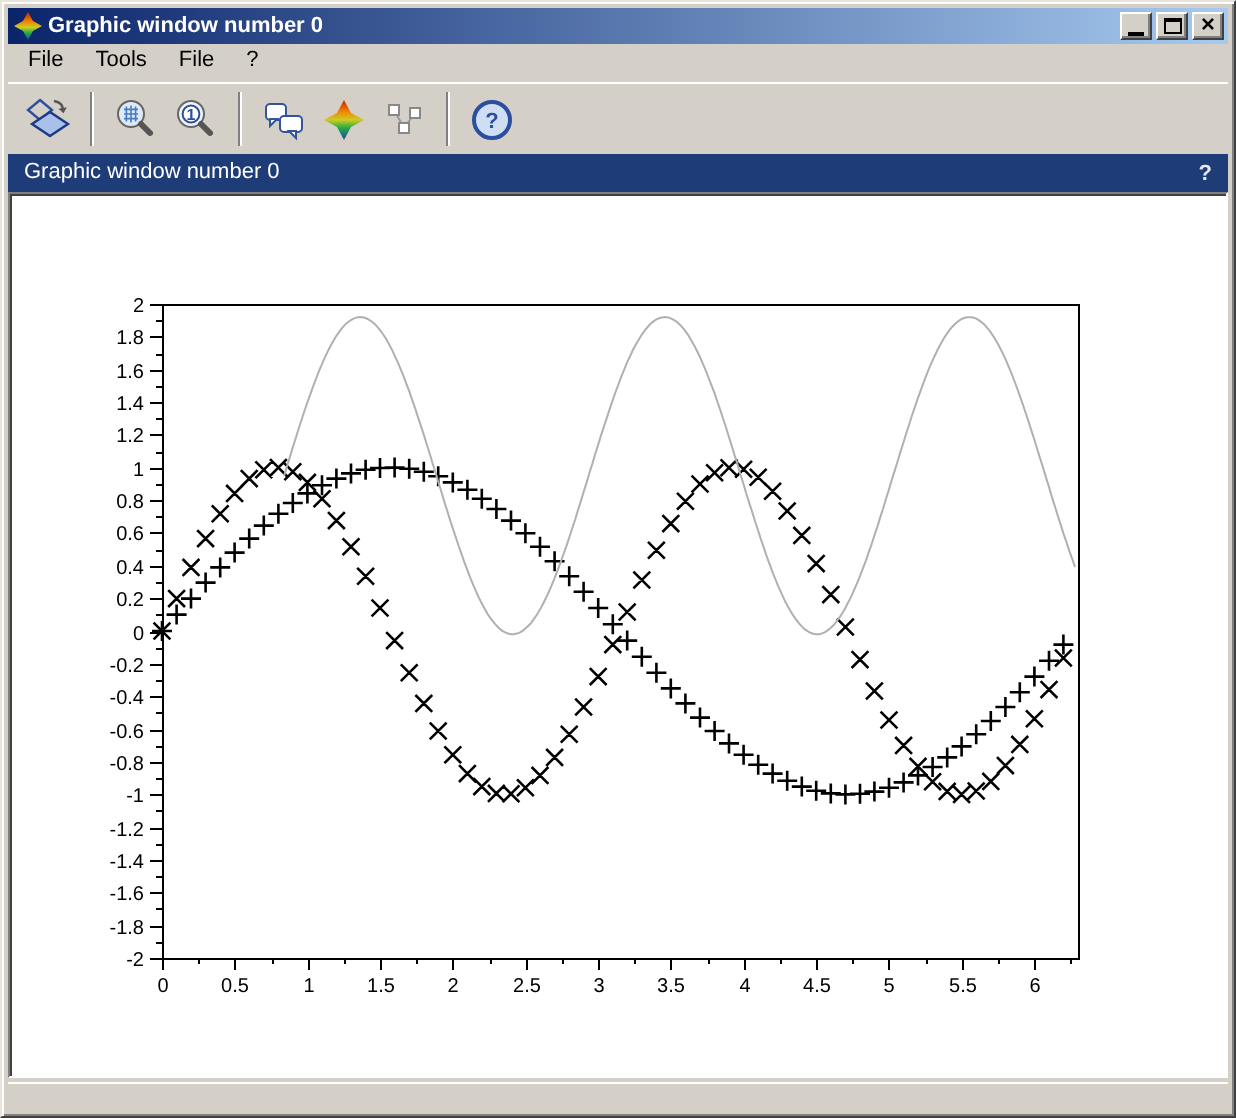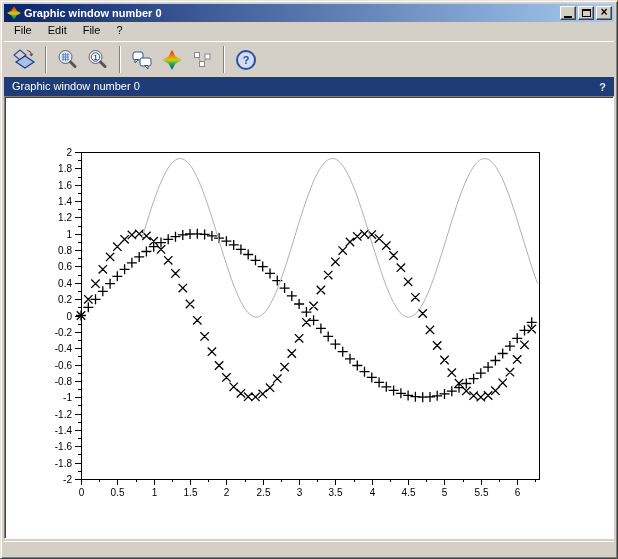--- a/index.html
+++ b/index.html
@@ -119,21 +119,21 @@
           <span class="glyph-max"></span>
         </span>
       <span class="win-btn">
           <span class="glyph-close">×</span>
         </span>
     </span>
   </div>
 
   <div class="menubar">
     <span class="menu-item">File</span>
-    <span class="menu-item">Edit</span>
+    <span class="menu-item">Tools</span>
     <span class="menu-item">File</span>
     <span class="menu-item">?</span>
   </div>
 
   <div class="toolbar">
     <span class="tb-btn">
       <svg width="24" height="24" viewBox="0 0 24 24">
         <polygon points="8,2 14,7 8,12 2,7" fill="none" stroke="#2b4f9e" stroke-width="1.2"></polygon>
         <polygon points="13,8 22,14 13,20 4,14" fill="#a8c0ea" stroke="#1d3a86" stroke-width="1.2"></polygon>
         <path d="M15 2.5 q5 1 4.2 5" fill="none" stroke="#555" stroke-width="1.2"></path>

